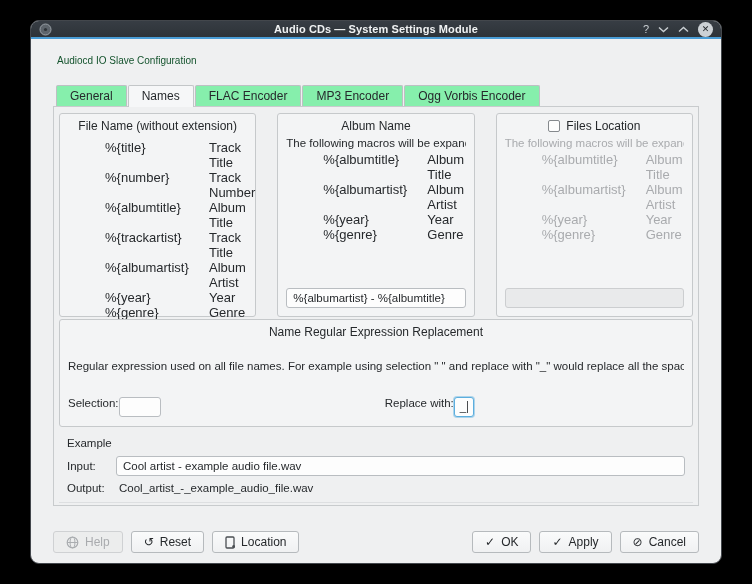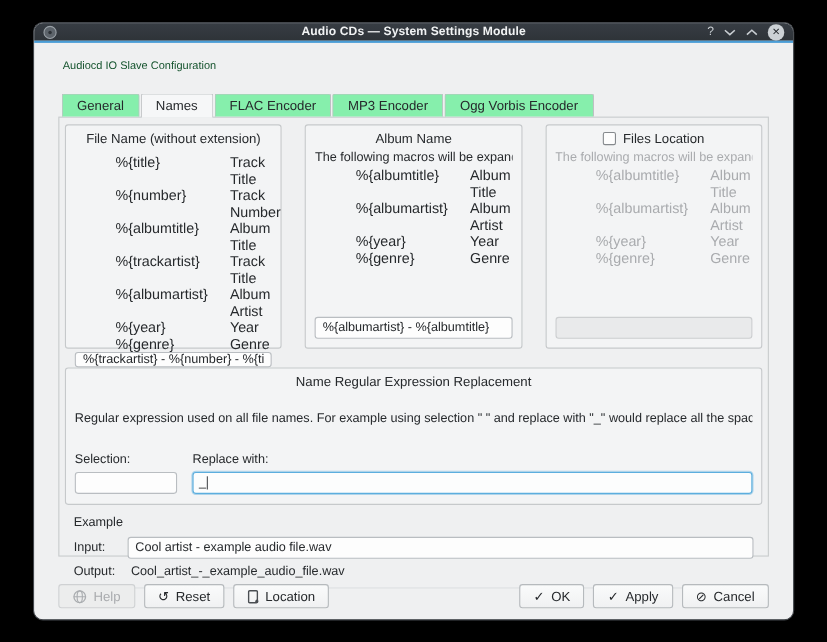--- a/index.html
+++ b/index.html
@@ -70,27 +70,27 @@
   .macro-row{display:grid; grid-template-columns:104px 1fr; line-height:15px; font-size:13px;margin-left:37px;}
   .lineedit{
     width:100%; height:20px; background:#fdfdfd; border:1px solid #b9bdc1;
     border-radius:3px; padding:0 6px; font-size:11.5px; color:var(--text);
     font-family:inherit; outline:none;
   }
   .gb-input{margin-top:auto;}
   .disabled-box .intro,.disabled-box .macro-row{color:var(--disabled);}
   .lineedit.disabled{background:#e9eaeb; border-color:#ccced0;}
   
-  .regex-box{margin-top:17px; flex:none; padding-bottom:9px;gap:15px;}
+  .regex-box{margin-top:2px; flex:none; padding-bottom:9px;gap:15px;}
   .regex-desc{font-size:11.5px; margin:2px 0 10px 0; white-space:nowrap; overflow:hidden;}
   .regex-fields{display:flex; gap:14px;}
-  .field-col{display:flex; flex-direction:column;}
+  .field-col{display:flex; flex-direction:row;}
   .field-col .flabel{font-size:11.5px; margin-bottom:5px;}
   .sel-col{width:93px; flex:none;}
-  .rep-col{flex:1;}
+  .rep-col{flex:1;justify-content:center;}
   .fake-input{
     height:20px; background:#fcfdfd; border:1px solid #b9bdc1; border-radius:3px;
     padding:0 5px; display:flex; align-items:center; font-size:11.5px;
   }
   .fake-input.focused{border-color:var(--focus); box-shadow:0 0 0 1px rgba(92,174,222,.45);}
   .caret{display:inline-block; width:1px; height:12px; background:#4a4d50; margin-left:1px;}
   
   .example{margin-top:6px; padding:4px 8px 8px 8px; border-bottom:1px solid #dddfe1; flex:none;}
   .ex-label{font-size:11.5px; margin-bottom:7px;}
   .ex-row{display:flex; align-items:center; margin-bottom:6px;}

